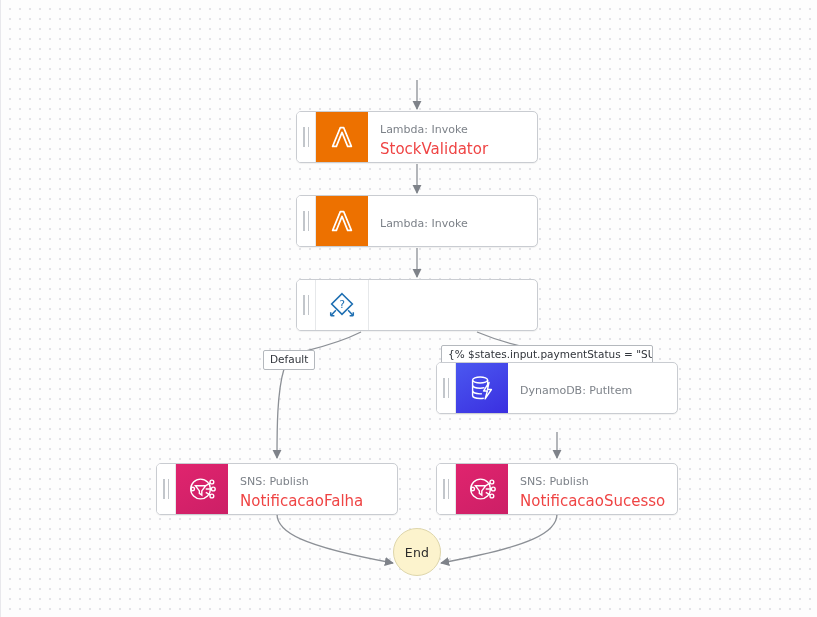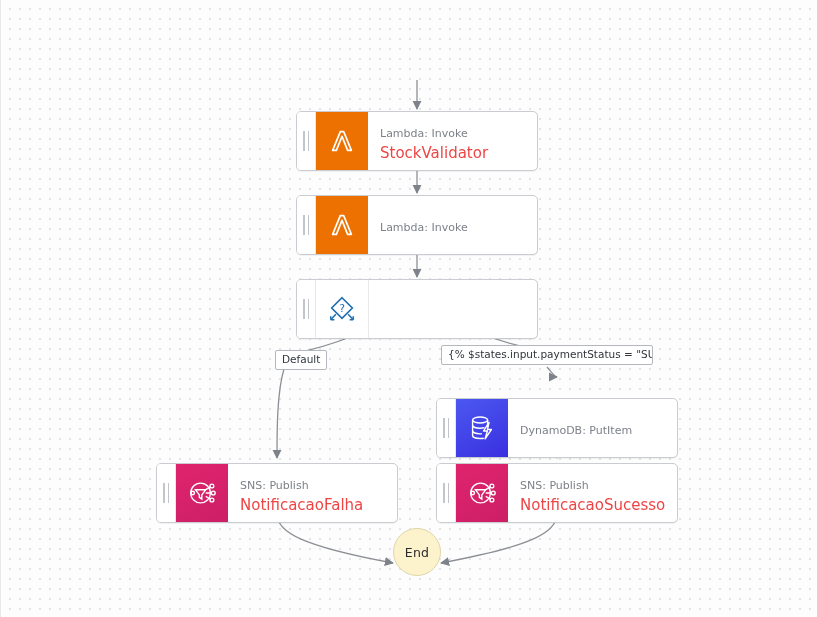--- a/index.html
+++ b/index.html
@@ -41,21 +41,21 @@
     justify-content: center;
     font-size: 12.5px;
     color: #2b2b2b;
     letter-spacing: .2px;
     box-sizing: border-box;
   }
 
   
   .node {
     position: absolute;
-    height: 60px;
+    height: 52px;
     background: #ffffff;
     border: 1px solid #c9ccd1;
     border-radius: 5px;
     display: flex;
     align-items: stretch;
     box-sizing: border-box;
     overflow: hidden;
     box-shadow: 0 1px 1px rgba(0,0,0,.05);
   }
   .grip {
@@ -209,29 +209,29 @@
         <path d="M10.5 22.5 L5.5 28" stroke="#1f6fb2" stroke-width="1.6" fill="none"></path>
         <path d="M5 28.5 L5 24.6 M5 28.5 L8.9 28.5" stroke="#1f6fb2" stroke-width="1.6" fill="none"></path>
         <path d="M23.5 22.5 L28.5 28" stroke="#1f6fb2" stroke-width="1.6" fill="none"></path>
         <path d="M29 28.5 L29 24.6 M29 28.5 L25.1 28.5" stroke="#1f6fb2" stroke-width="1.6" fill="none"></path>
       </svg>
     </div>
     <div class="labels">
     </div>
   </div>
 
-  <div class="edge-label" style="left:274px; top:350px;">
+  <div class="edge-label" style="left:262px; top:350px;">
     <span>Default</span>
   </div>
 
   <div class="edge-label" style="left:440px; top:345px; width:212px;">
     <span>{% $states.input.paymentStatus = "SU…</span>
   </div>
 
-  <div class="node" style="left:435px; top:398px; width:242px;">
+  <div class="node" style="left:435px; top:362px; width:242px;">
     <div class="grip">
         <i></i>
         <i></i>
       </div>
     <div class="iconbox dynamo">
       <svg width="32" height="32" viewBox="0 0 34 34" aria-hidden="true">
         <g fill="none" stroke="#ffffff" stroke-width="1.5">
           <ellipse cx="15" cy="8.5" rx="8" ry="3.2"></ellipse>
           <path d="M7 8.5 L7 25 C7 26.8 10.6 28.2 15 28.2 C16.4 28.2 17.7 28.06 18.9 27.82"></path>
           <path d="M23 8.5 L23 14"></path>

